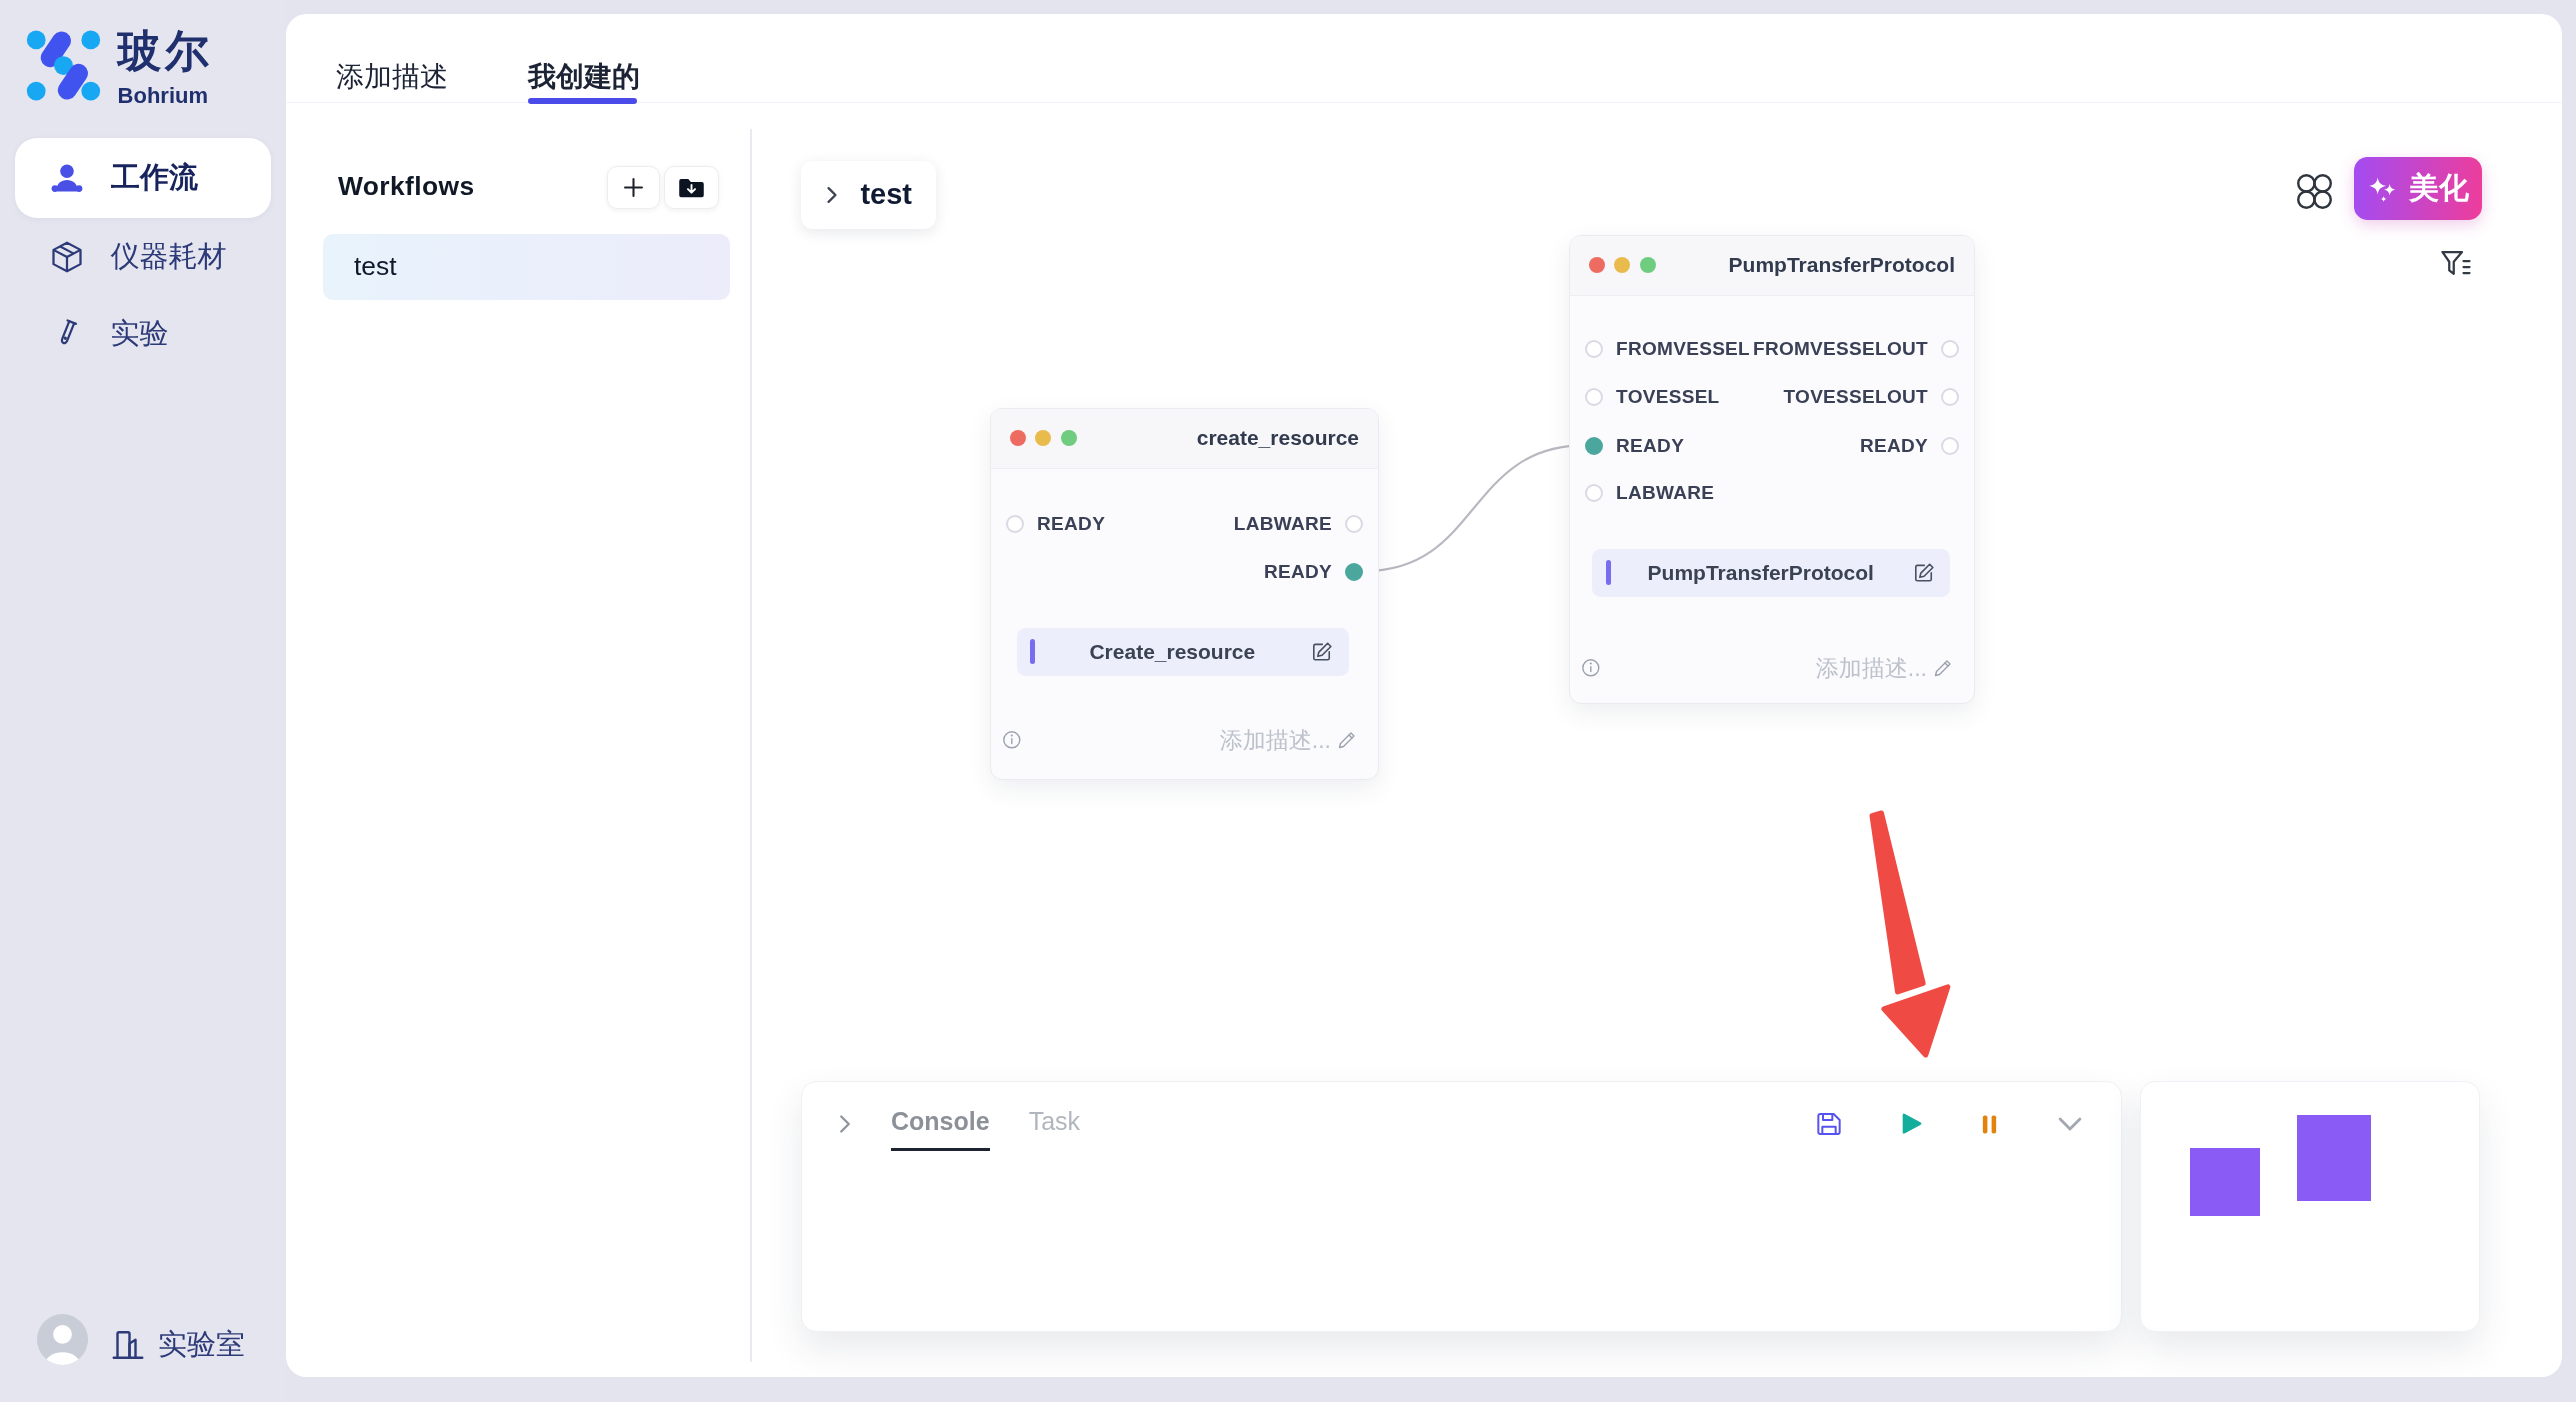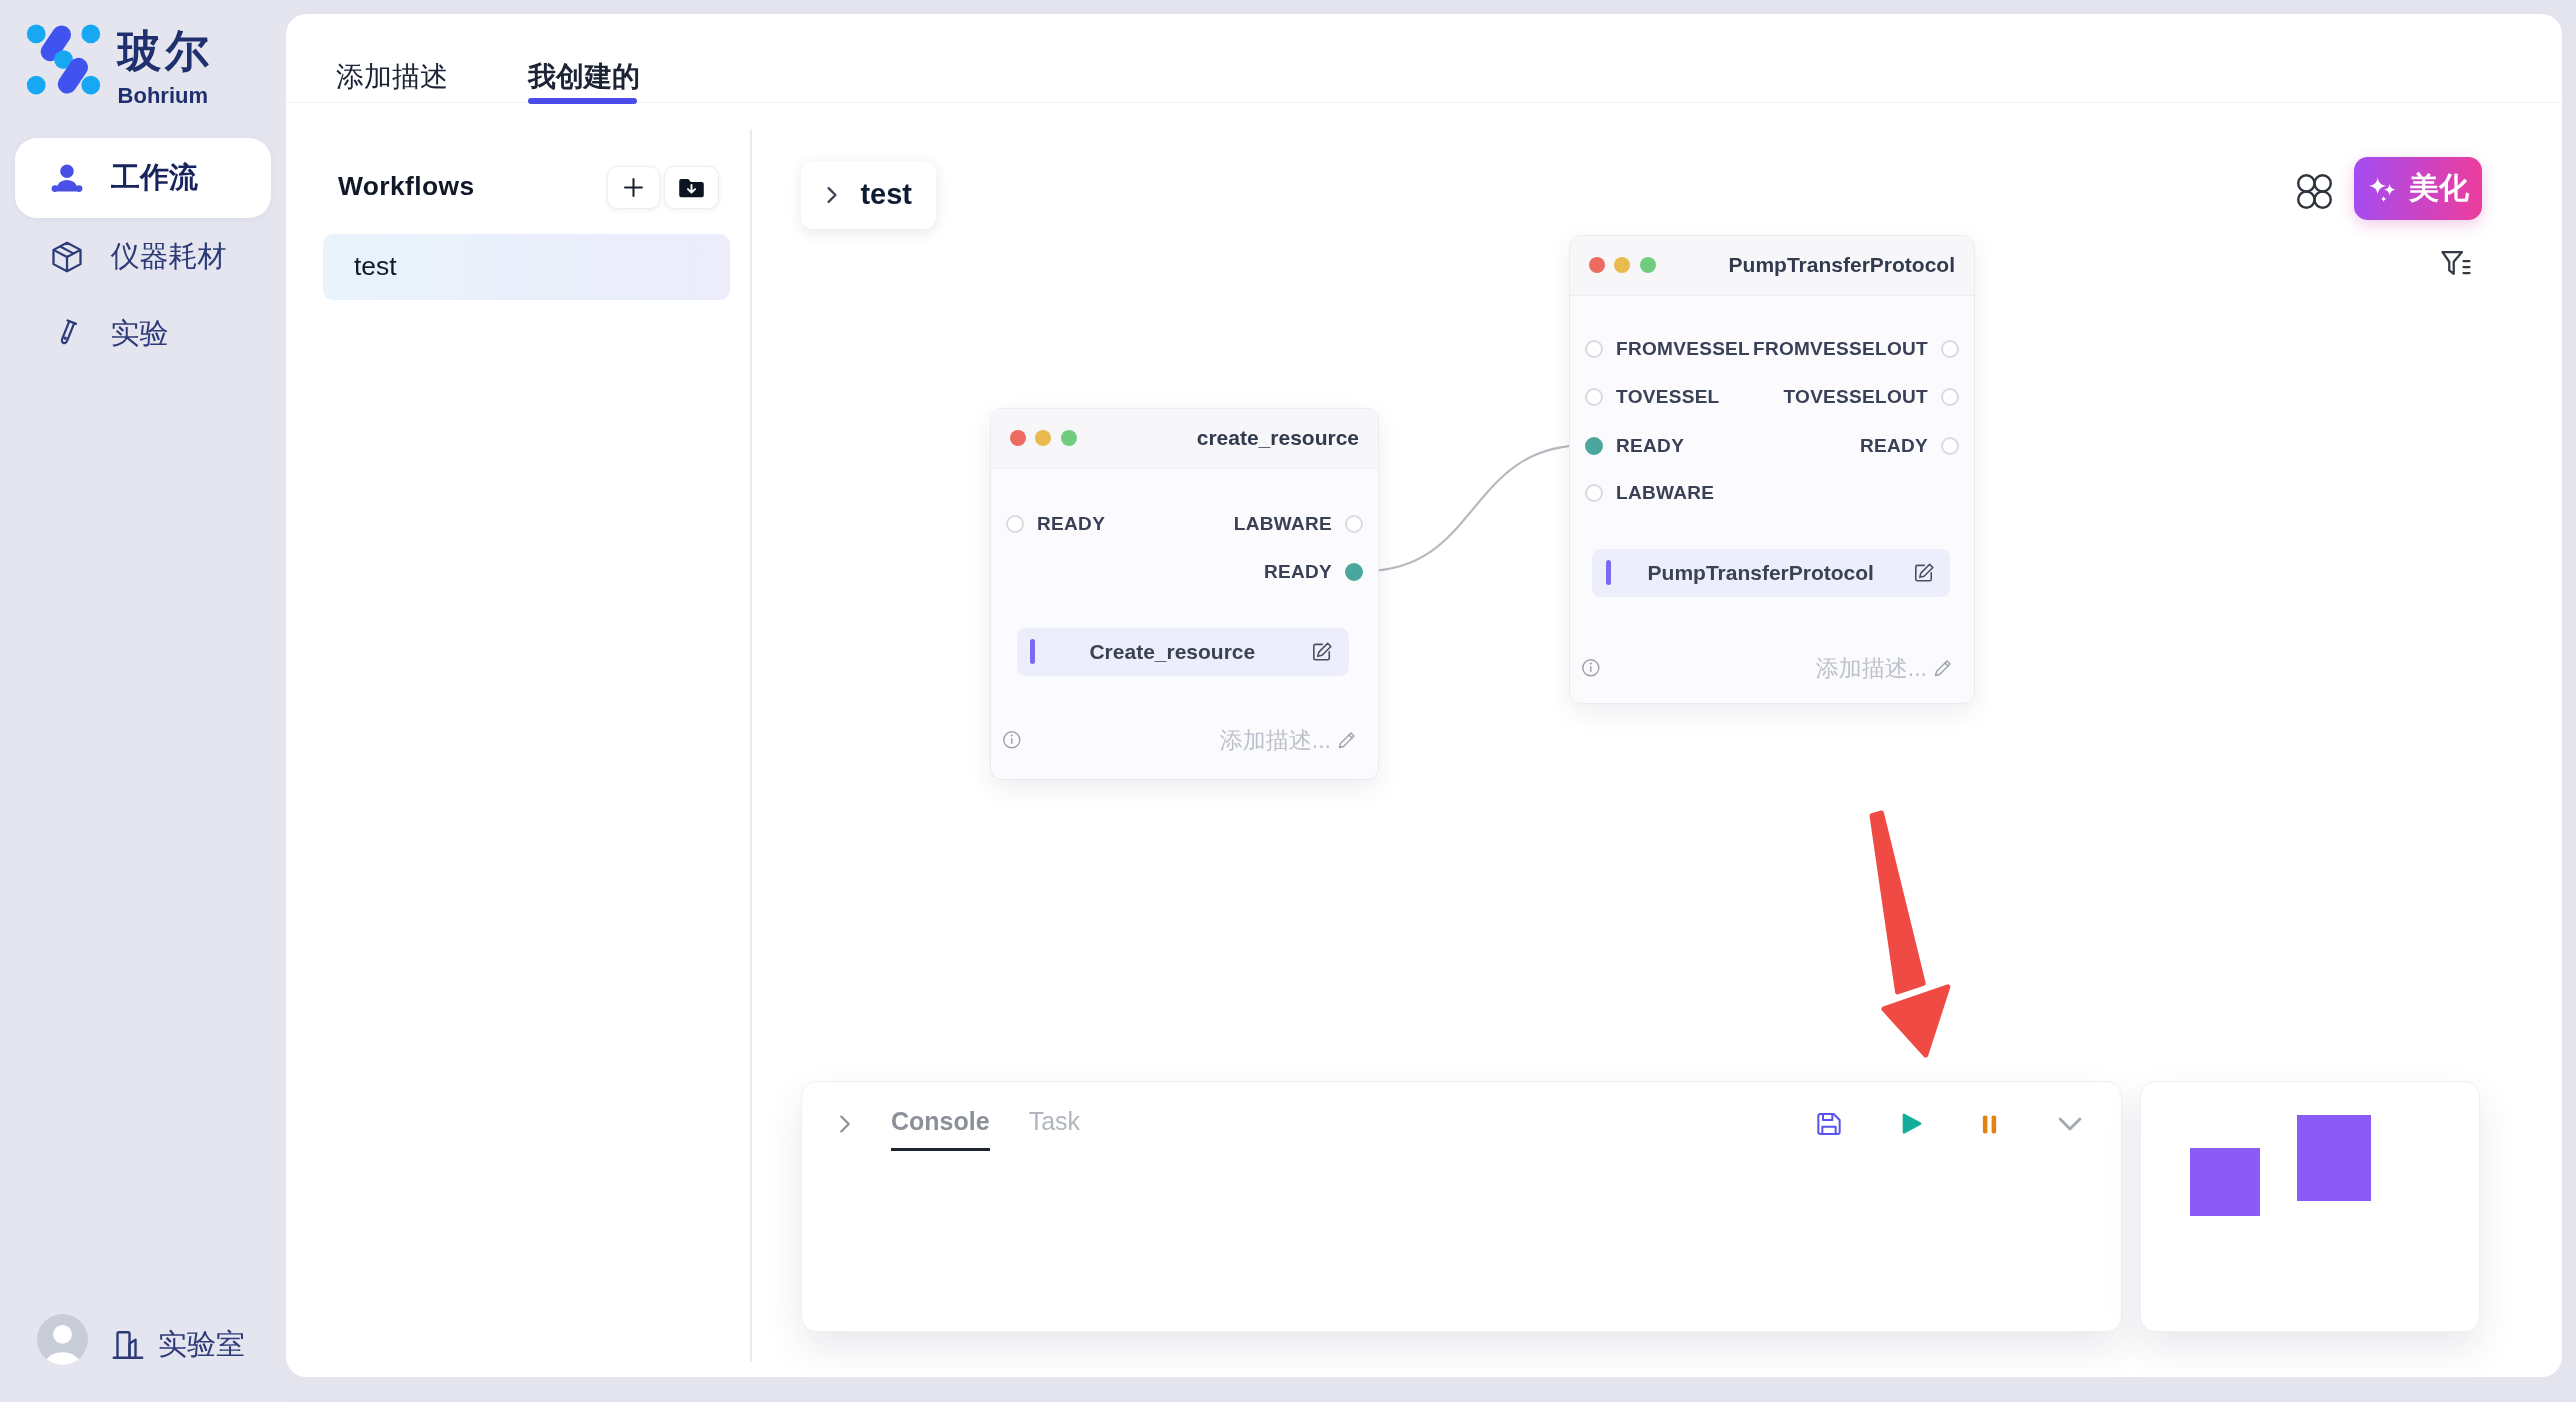--- a/index.html
+++ b/index.html
@@ -1,21 +1,21 @@
 <!DOCTYPE html>
 <html style="font-size:13.6px"><head>
 <meta charset="utf-8">
 <style>
   * { margin:0; padding:0; box-sizing:border-box; }
   html,body { width:2576px; height:1402px; overflow:hidden;
     font-family:"Liberation Sans", sans-serif; background:#e3e4ee; }
 
   
   .sidebar { position:absolute; left:0; top:0; width:286px; height:1402px; background:#e4e5ef; }
-  .logo-row { position:absolute; left:25.6px; top:22px; display:flex; gap:17px; }
+  .logo-row { position:absolute; left:25.6px; top:22px; display:flex; align-items:center; gap:17px; }
   .logo-mark { width:75px; height:75px; }
   .logo-cn { font-size:44px; font-weight:700; color:#20306e; letter-spacing:3.4px; }
   .logo-en { font-size:22px; font-weight:700; color:#20306e; margin-top:1.7px; }
   .nav { position:absolute; left:0; top:138px; width:286px; }
   .nav-item { position:relative; height:77px; display:flex; align-items:center; padding-left:49px; gap:25.6px;
     color:#2c3a78; font-size:29px; cursor:pointer; }
   .nav-item.active { background:#ffffff; border-radius:22px; margin:0 15.3px; padding-left:34px; height:80px;
     font-weight:700; color:#16235c; box-shadow:0 1.7px 6.8px rgba(40,50,110,.05); }
   .nav-item .nicon { width:36px; height:36px; flex:0 0 36px; }
   .side-footer { position:absolute; left:37px; bottom:37px; display:flex; align-items:center; gap:22px; }

